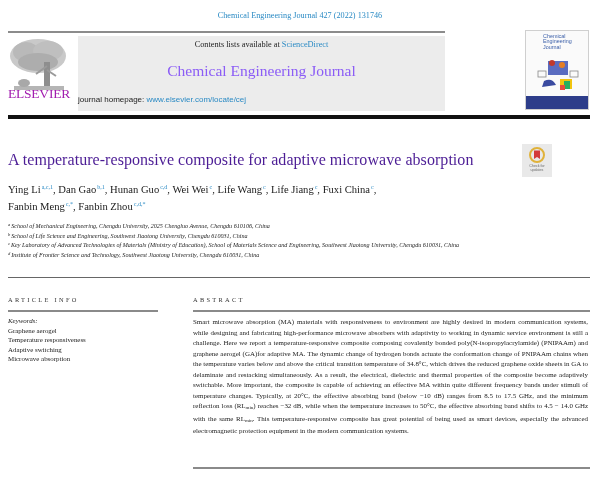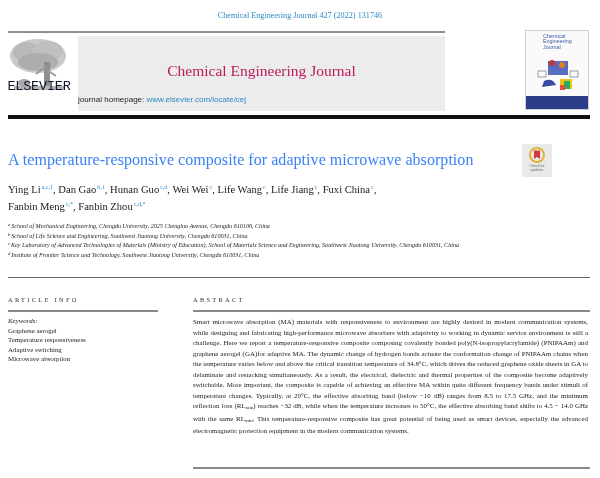--- a/index.html
+++ b/index.html
@@ -14,50 +14,50 @@
     .running-head {
       top: 11px; left: 0; width: 600px; text-align: center;
       font-size: 8.2px; color: #2a8ac4;
     }
 
     
     .top-rule { top: 31px; left: 8px; width: 437px; height: 2px; background: #8c8c8c; }
     .logo { top: 36px; left: 6px; width: 64px; height: 74px; }
     .logo-tree { position: absolute; top: 0; left: 2px; width: 60px; height: 58px; }
     .logo-word {
-      position: absolute; bottom: 16px; left: 0; width: 66px; text-align: center;
-      font-family: Liberation Mono, monospace; font-size: 13.5px; color: #0f172a; letter-spacing: -0.2px;
+      position: absolute; bottom: 8px; left: 0; width: 66px; text-align: center;
+      font-family: Liberation Serif, serif; font-size: 13.5px; color: #a21caf; letter-spacing: -0.2px;
     }
     .banner {
       top: 36px; left: 78px; width: 367px; height: 75px; background: #ececec;
     }
     .banner-contents {
       position: absolute; top: 4px; width: 100%; text-align: center; font-size: 8.3px; color: #222;
     }
     .banner-title {
-      position: absolute; top: 26px; width: 100%; text-align: center; font-size: 15.5px; color: #be185d;
+      position: absolute; top: 26px; width: 100%; text-align: center; font-size: 15.5px; color: #8b5cf6;
     }
     .banner-home {
       position: absolute; top: 59px; width: 100%; 
       font-family: "Liberation Sans", sans-serif; font-size: 8px; color: #222;
     }
     .cover {
       top: 30px; left: 525px; width: 64px; height: 80px; background: #fafafa;
       border: 1px solid #cfcfcf; box-sizing: border-box; overflow: hidden;
     }
     .cover-title {
       position: absolute; top: 3px; left: 17px; font-family: "Liberation Sans", sans-serif;
       font-size: 5.4px; line-height: 5.4px; color: #3a5ea8; width: 44px;
     }
     .cover-art { position: absolute; top: 26px; left: 8px; width: 48px; height: 38px; }
     .cover-band { position: absolute; bottom: 0; left: 0; width: 100%; height: 13px; background: #2d3d8a; }
     .thick-rule { top: 115px; left: 8px; width: 582px; height: 4px; background: #111; }
 
     
-    .paper-title { top: 151px; left: 8px; font-size: 16px; color: #3b82f6; letter-spacing: 0.05px; }
+    .paper-title { top: 151px; left: 8px; font-size: 16px; color: #4c1d95; letter-spacing: 0.05px; }
     .cfu {
       top: 144px; left: 522px; width: 30px; height: 33px; background: #e9e9e9;
     }
     .cfu-icon { position: absolute; top: 3px; left: 7px; width: 16px; height: 16px; }
     .cfu-text {
       position: absolute; top: 20px; left: 0; width: 30px; text-align: center;
       font-family: "Liberation Sans", sans-serif; font-size: 3.6px; line-height: 4px; color: #666;
     }
 
     
@@ -103,20 +103,23 @@
     <ellipse cx="30" cy="26" rx="20" ry="9" fill="#adadad"></ellipse>
     <rect x="36" y="26" width="6" height="26" fill="#8e8e8e"></rect>
     <path d="M39 30 L28 38 M39 34 L48 40" stroke="#9a9a9a" stroke-width="2"></path>
     <rect x="6" y="50" width="50" height="4" fill="#b5b5b5"></rect>
     <ellipse cx="16" cy="47" rx="6" ry="4" fill="#a8a8a8"></ellipse>
   </svg>
   <div class="logo-word">ELSEVIER</div>
 </div>
 
 <div class="abs banner">
+  <div class="banner-contents">
+    <span>Contents lists available at </span><span class="link">ScienceDirect</span>
+  </div>
   <div class="banner-title">Chemical Engineering Journal</div>
   <div class="banner-home">
     <span>journal homepage: </span><span class="link">www.elsevier.com/locate/cej</span>
   </div>
 </div>
 
 <div class="abs cover">
   <div class="cover-title">
     <div>Chemical</div>
     <div>Engineering</div>

